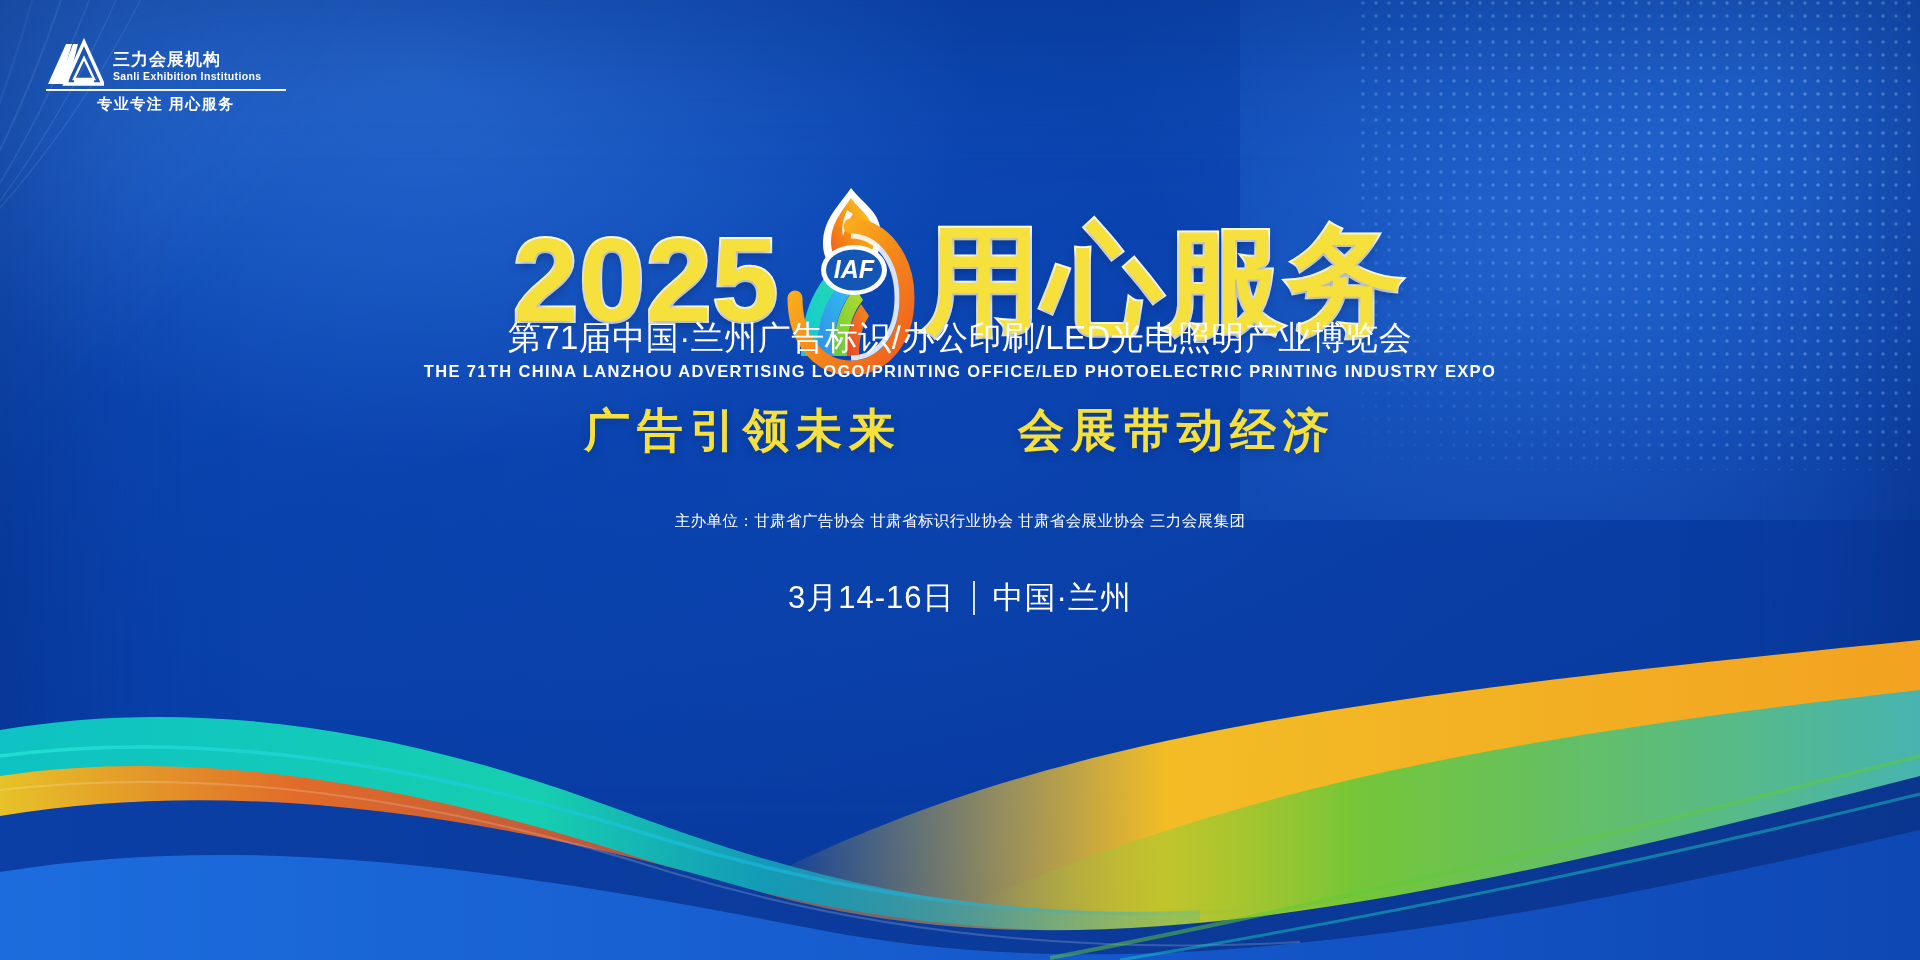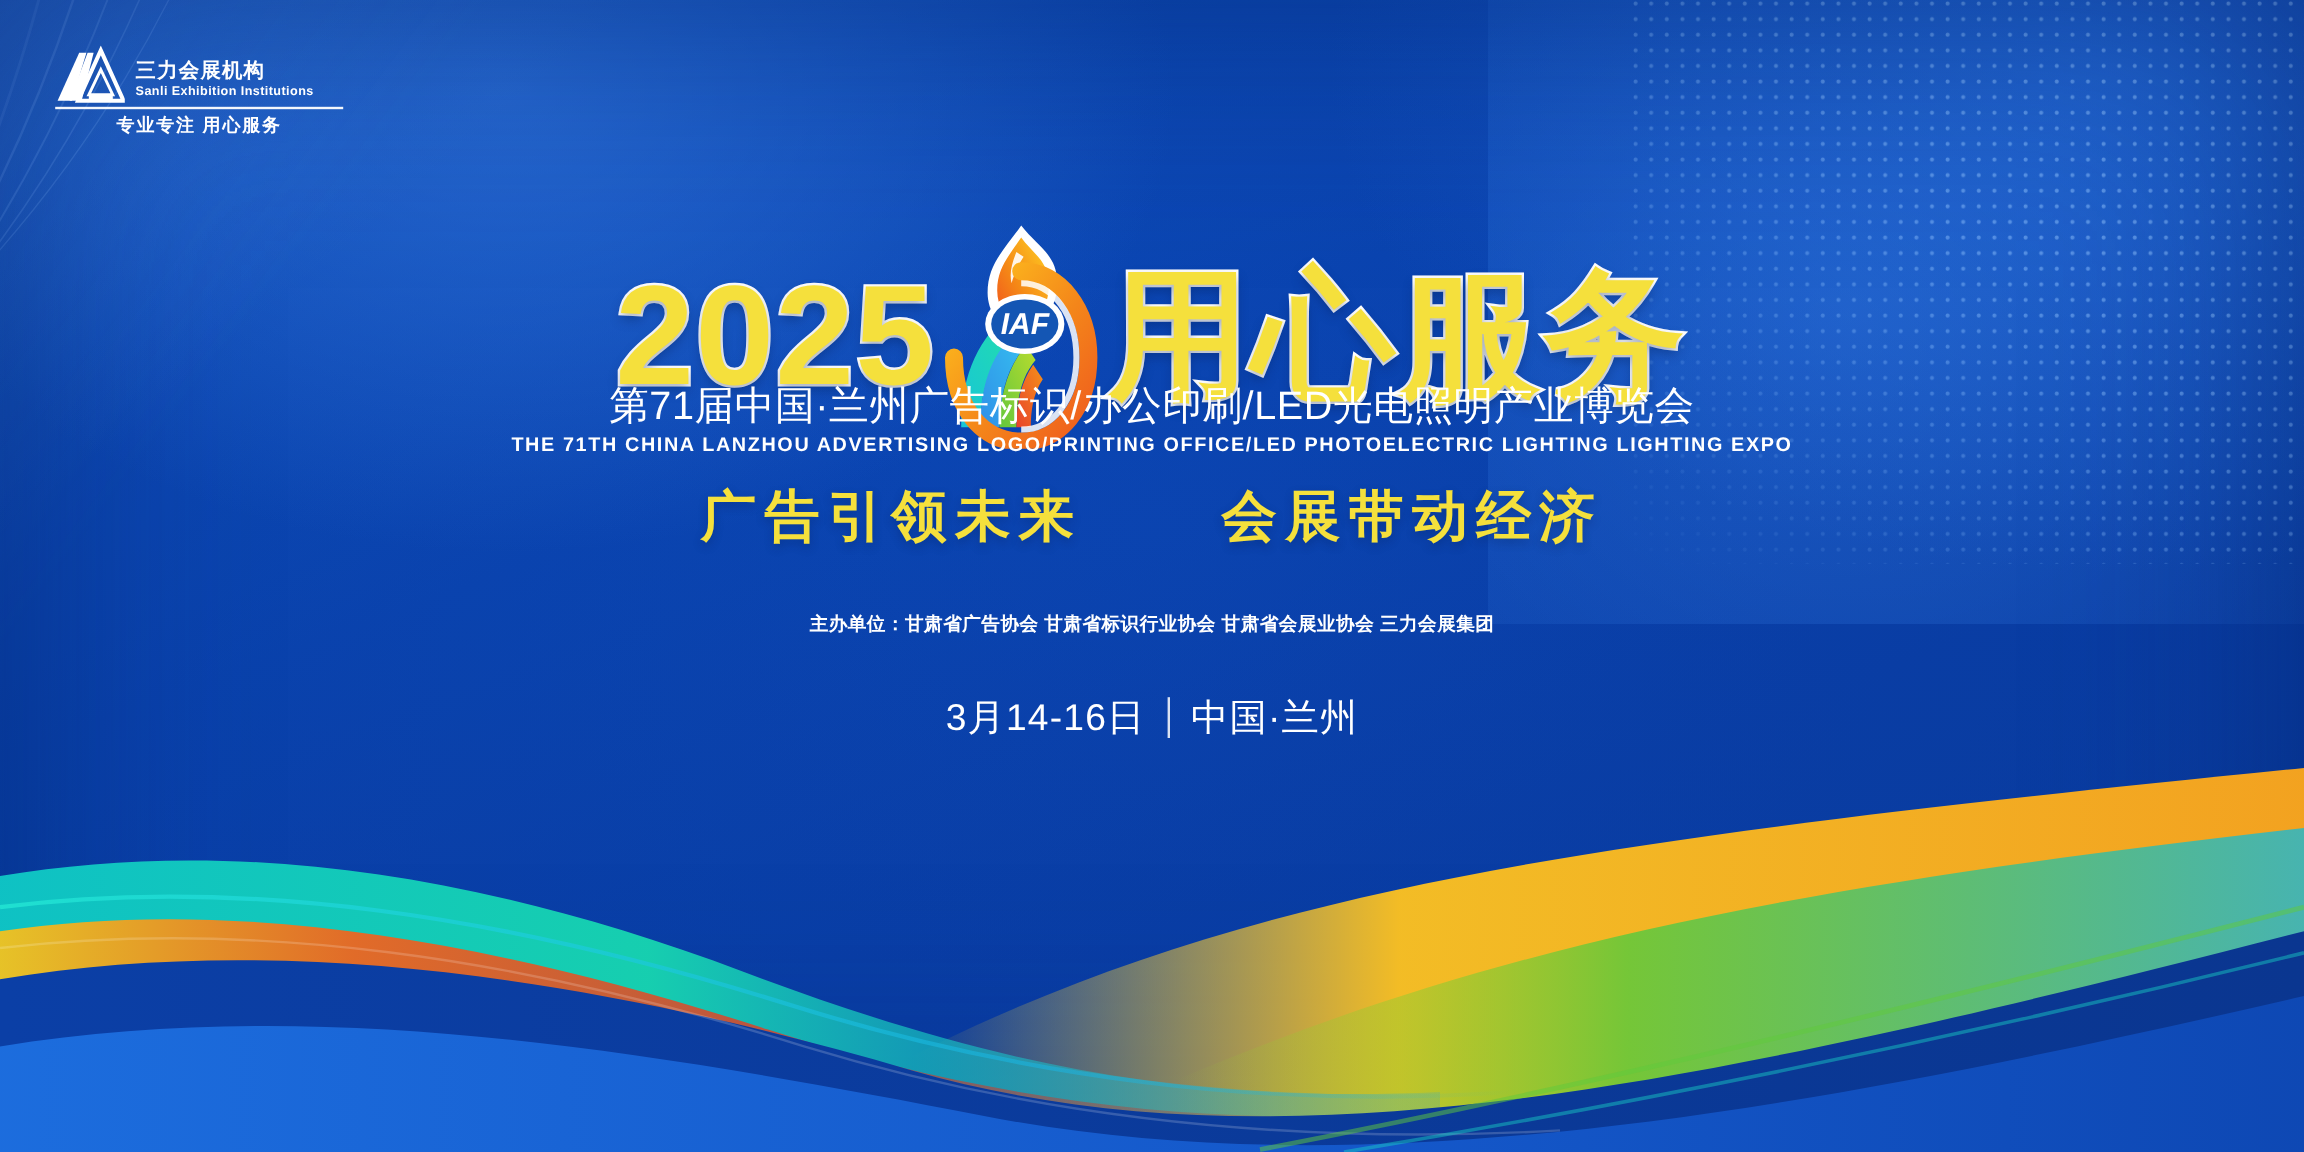--- a/index.html
+++ b/index.html
@@ -112,21 +112,21 @@
     display:flex; align-items:center; justify-content:center; gap:116px;
     color:#F5E03C; font-size:46px; font-weight:800; letter-spacing:7px;
     text-shadow:0 3px 8px rgba(2,26,78,.30);
   }
 
   
   .orgs{
     position:absolute; left:0; right:0; top:505px; z-index:10;
     text-align:center; color:#ffffff;
   }
-  .org-line{font-size:15.5px; font-weight:700; letter-spacing:.4px; line-height:2.0; white-space:nowrap;}
+  .org-line{font-size:15.5px; font-weight:400; letter-spacing:.4px; line-height:2.0; white-space:nowrap;}
 
   
   .datebar{
     position:absolute; left:0; right:0; top:577px; z-index:10;
     display:flex; align-items:center; justify-content:center; gap:18px;
     color:#ffffff; font-size:31px; font-weight:500; letter-spacing:1px;text-align:center;
   }
   .divider{width:2px;height:34px;background:rgba(255,255,255,.85);}
 
   
@@ -249,21 +249,21 @@
         <ellipse cx="67" cy="84" rx="33" ry="25" fill="#ffffff"></ellipse>
         <ellipse cx="67" cy="84" rx="28" ry="20.5" fill="#1456B4"></ellipse>
         <text x="67" y="92" text-anchor="middle" font-family="Liberation Sans, sans-serif" font-size="25" font-weight="800" font-style="italic" fill="#ffffff">IAF</text>
       </svg>
     </span>
 
     <span class="hl-word">用心服务</span>
   </div>
 
   <div class="sub-cn">第71届中国·兰州广告标识/办公印刷/LED光电照明产业博览会</div>
-  <div class="sub-en">THE 71TH CHINA LANZHOU ADVERTISING LOGO/PRINTING OFFICE/LED PHOTOELECTRIC LIGHTING LIGHTING EXPO</div>
+  <div class="sub-en">THE 71TH CHINA LANZHOU ADVERTISING LOGO/PRINTING OFFICE/LED PHOTOELECTRIC PRINTING INDUSTRY EXPO</div>
 
   <div class="slogan">
     <span>广告引领未来</span>
     <span>会展带动经济</span>
   </div>
 
   <div class="orgs">
     <div class="org-line">主办单位：甘肃省广告协会 甘肃省标识行业协会 甘肃省会展业协会  三力会展集团</div>
   </div>
 

